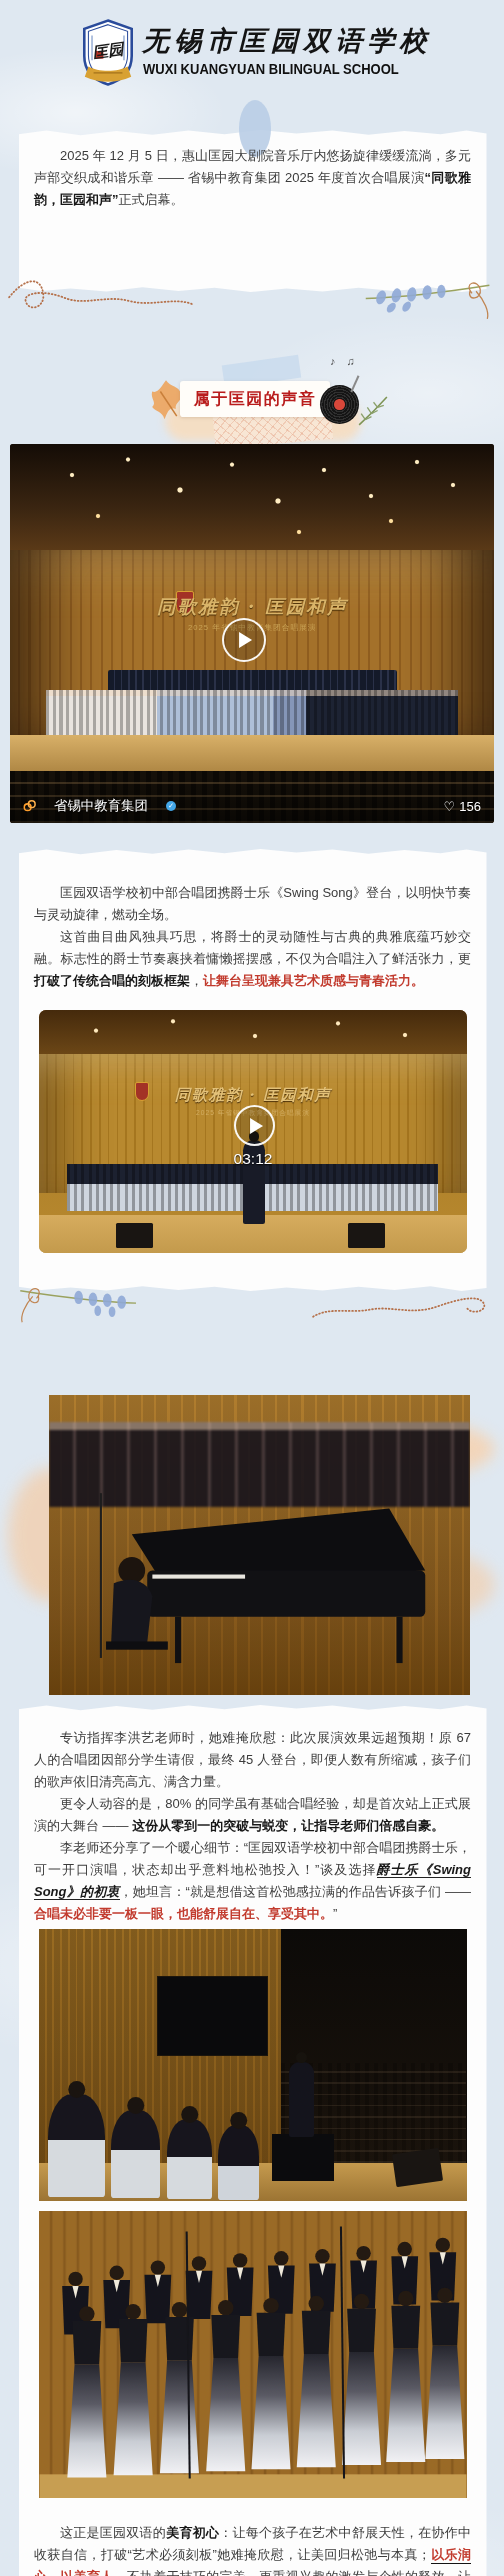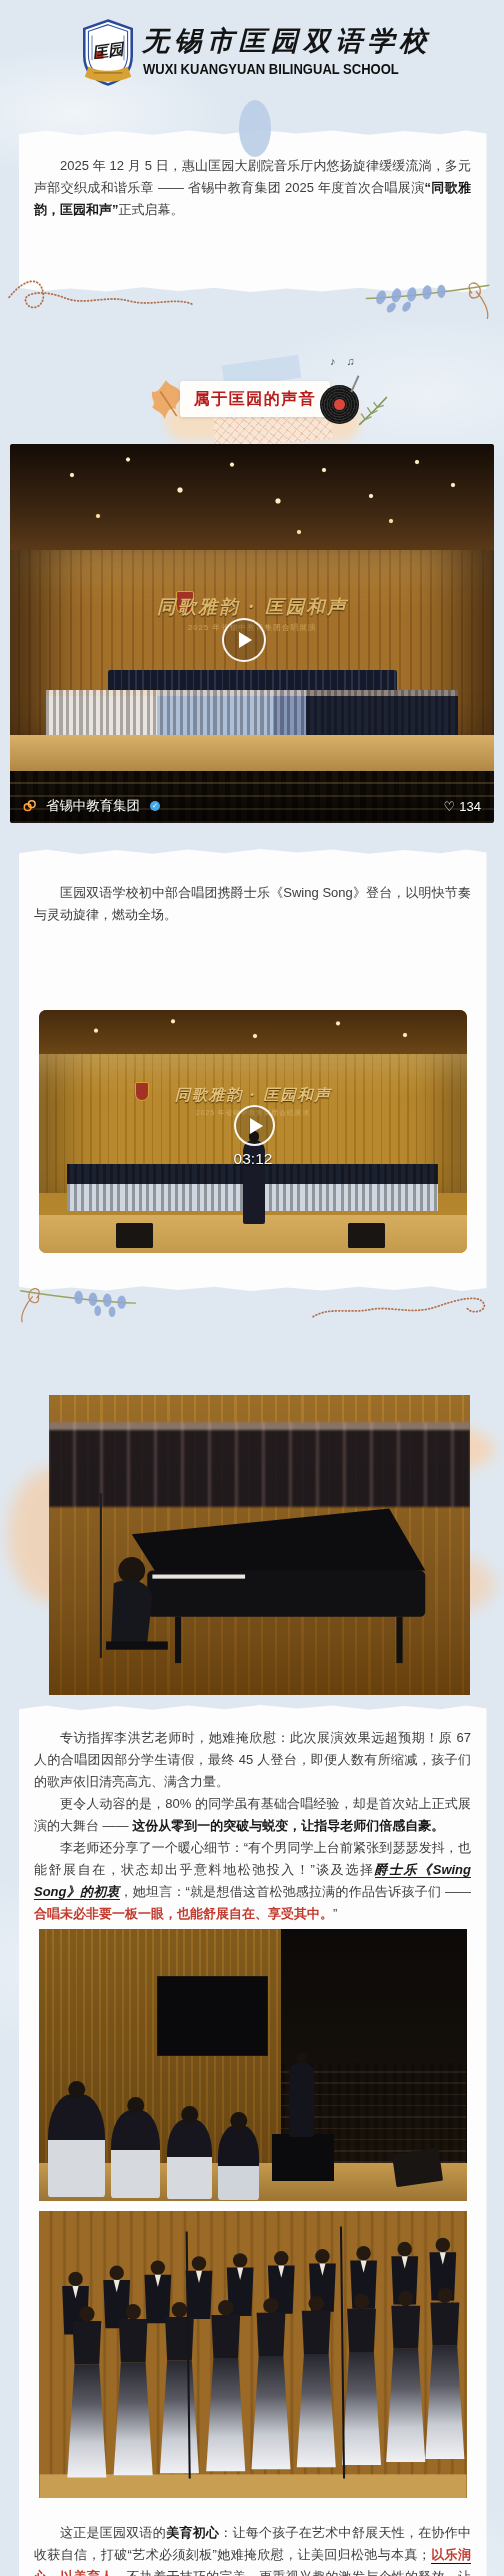--- a/index.html
+++ b/index.html
@@ -83,21 +83,21 @@
       linear-gradient(90deg,#e9e4df 0 27%,#aebfd8 27% 55%,#8596b8 55% 63%,#1d2333 63% 100%);}
   .v1-stage{left:0;top:291px;width:484px;height:36px;background:linear-gradient(#d8b068,#b08845);}
   .v1-aud{left:0;top:327px;width:484px;height:52px;
     background:repeating-linear-gradient(0deg,rgba(190,150,95,.28) 0 1.5px,transparent 1.5px 13px),
                repeating-linear-gradient(90deg,rgba(0,0,0,.45) 0 5.2px,transparent 5.2px 11.3px),#151009;}
   .v1-grad{left:0;bottom:0;width:484px;height:47px;background:linear-gradient(transparent,rgba(0,0,0,.55));}
   .play{border:2.6px solid rgba(255,255,255,.95);border-radius:50%;background:rgba(15,15,15,.18);z-index:5;}
   .play .tri{position:absolute;left:50%;top:50%;transform:translate(-38%,-50%);width:0;height:0;
     border-left:13.4px solid #fff;border-top:8.2px solid transparent;border-bottom:8.2px solid transparent;}
   .p1-play{left:212px;top:174px;width:40px;height:40px;}
-  .acct{left:12.4px;bottom:8.2px;display:flex;align-items:center;gap:10px;z-index:5;}
+  .acct{left:12.4px;bottom:8.2px;display:flex;align-items:center;gap:18px;z-index:5;}
   .acct-name{color:#fff;font-size:13.4px;text-shadow:0 0.5px 1px #000;}
   .vcheck{display:inline-block;width:10.3px;height:10.3px;border-radius:50%;background:#44a7e8;color:#fff;font-size:7.2px;
     line-height:10.3px;text-align:center;font-weight:bold;}
   .likes{right:13.4px;bottom:9.3px;display:flex;align-items:center;gap:4.1px;color:#fff;font-size:13px;z-index:5;text-shadow:0 0.5px 1px #000;}
   .v2{left:39px;top:1010px;width:428px;height:243px;border-radius:7.2px;background:linear-gradient(#7a4d15,#a87b26 26%,#b8892f);}
   .v2-ceil{left:0;top:0;width:428px;height:44px;
     background:
       radial-gradient(circle at 57px 20.6px,#ffe9bd 0 1.5px,transparent 2.6px),radial-gradient(circle at 134px 11.3px,#ffe9bd 0 1.5px,transparent 2.6px),
       radial-gradient(circle at 216px 26px,#ffe9bd 0 1.5px,transparent 2.6px),radial-gradient(circle at 299px 13.4px,#ffe9bd 0 1.5px,transparent 2.6px),
       radial-gradient(circle at 366px 25px,#ffe9bd 0 1.5px,transparent 2.6px),linear-gradient(#452a0c,#6b4616);}
@@ -154,21 +154,21 @@
     <rect x="28" y="62" width="15" height="15" fill="#b73226"></rect>
     <text x="52" y="72" text-anchor="middle" font-size="30" font-family="DejaVu Serif,serif" font-style="italic" font-weight="bold" fill="#1a1a1a" transform="rotate(-8 52 62)">匡园</text>
     <path d="M14 92 C32 103 72 103 90 92 L97 112 C68 125 36 125 7 112 Z" fill="#d8a133"></path>
     <rect x="24" y="103" width="56" height="3" fill="#8a5d10" opacity=".55"></rect>
   </svg>
   <div class="abs hdr-zh">无锡市匡园双语学校</div>
   <div class="abs hdr-en">WUXI KUANGYUAN BILINGUAL SCHOOL</div>
 
   <div class="abs card card1"></div>
   <div class="abs tape"></div>
-  <div class="abs tb" style="top:155px">
+  <div class="abs tb" style="top:145px">
     <p class="bt"><span>2025 年 12 月 5 日，惠山匡园大剧院音乐厅内悠扬旋律缓缓流淌，多元声部交织成和谐乐章 —— 省锡中教育集团 2025 年度首次合唱展演</span><span class="b">“同歌雅韵，匡园和声”</span><span>正式启幕。</span></p>
   </div>
   <svg class="abs dec" style="left:5.2px;top:274px" width="191" height="44" viewBox="0 0 370 85">
     <path class="sq" d="M8 45 C40 5 70 5 74 38 C78 66 45 74 40 52 C36 36 75 30 115 46 C155 62 195 40 240 52 C285 64 325 44 362 58"></path>
   </svg>
   <svg class="abs dec" style="left:355px;top:278px" width="139" height="47" viewBox="0 0 270 92">
     <path class="lv-stem" d="M20 40 C80 38 160 30 262 14"></path>
     <path class="lv-bow" d="M228 30 C210 8 240 2 244 22 C248 42 218 46 224 26 M236 26 C252 44 262 66 258 80"></path>
     <ellipse class="lv-fl" cx="50" cy="38" rx="9" ry="14" transform="rotate(20 50 38)"></ellipse>
     <ellipse class="lv-fl" cx="80" cy="34" rx="9" ry="14" transform="rotate(14 80 34)"></ellipse>
@@ -221,27 +221,28 @@
     <div class="abs acct">
       <svg width="13.4" height="13.4" viewBox="0 0 26 26">
         <circle cx="9" cy="16" r="6.5" fill="none" stroke="#ff9e2c" stroke-width="3"></circle>
         <circle cx="17" cy="10" r="6.5" fill="none" stroke="#ffb14d" stroke-width="3"></circle>
       </svg>
       <span class="acct-name">省锡中教育集团</span>
       <span class="vcheck">✓</span>
     </div>
     <div class="abs likes">
       <span>♡</span>
-      <span>134</span>
+      <span>156</span>
     </div>
   </div>
 
   <div class="abs card card2"></div>
   <div class="abs tb" style="top:882px">
     <p class="bt"><span>匡园双语学校初中部合唱团携爵士乐《Swing Song》登台，以明快节奏与灵动旋律，燃动全场。</span></p>
+    <p class="bt"><span>这首曲目曲风独具巧思，将爵士的灵动随性与古典的典雅底蕴巧妙交融。标志性的爵士节奏裹挟着慵懒摇摆感，不仅为合唱注入了鲜活张力，更</span><span class="b">打破了传统合唱的刻板框架</span><span>，</span><span class="red">让舞台呈现兼具艺术质感与青春活力。</span></p>
   </div>
 
   <div class="abs media v2">
     <div class="abs v2-ceil"></div>
     <div class="abs v2-wall"></div>
     <div class="abs mini-crest" style="left:96px;top:72px;width:12.4px;height:16.5px"></div>
     <div class="abs v2-title">同歌雅韵 · 匡园和声</div>
     <div class="abs v2-sub">2025 年省锡中教育集团合唱展演</div>
     <div class="abs v2-choir"></div>
     <div class="abs v2-cond"></div>
@@ -284,21 +285,21 @@
       <circle cx="120" cy="160" r="26" fill="#1c140e"></circle>
       <path d="M85 185 C120 170 150 180 160 210 L150 300 L80 300 Z" fill="#16161d"></path>
       <rect x="70" y="298" width="120" height="16" fill="#0e0e11"></rect>
     </svg>
   </div>
 
   <div class="abs card card3"></div>
   <div class="abs tb" style="top:1727px">
     <p class="bt"><span>专访指挥李洪艺老师时，她难掩欣慰：此次展演效果远超预期！原 67 人的合唱团因部分学生请假，最终 45 人登台，即便人数有所缩减，孩子们的歌声依旧清亮高亢、满含力量。</span></p>
     <p class="bt"><span>更令人动容的是，80% 的同学虽有基础合唱经验，却是首次站上正式展演的大舞台 —— </span><span class="b">这份从零到一的突破与蜕变，让指导老师们倍感自豪。</span></p>
-    <p class="bt"><span>李老师还分享了一个暖心细节：“有个男同学上台前紧张到瑟瑟发抖，也能舒展自在，状态却出乎意料地松弛投入！”谈及选择</span><span class="itu">爵士乐《Swing Song》的初衷</span><span>，她坦言：“就是想借这首松弛感拉满的作品告诉孩子们 —— </span><span class="red">合唱未必非要一板一眼，也能舒展自在、享受其中。</span><span>”</span></p>
+    <p class="bt"><span>李老师还分享了一个暖心细节：“匡园双语学校初中部合唱团携爵士乐，可一开口演唱，状态却出乎意料地松弛投入！”谈及选择</span><span class="itu">爵士乐《Swing Song》的初衷</span><span>，她坦言：“就是想借这首松弛感拉满的作品告诉孩子们 —— </span><span class="red">合唱未必非要一板一眼，也能舒展自在、享受其中。</span><span>”</span></p>
   </div>
 
   <div class="abs media ph4">
     <div class="abs ph4-wood"></div>
     <div class="abs ph4-dark"></div>
     <div class="abs ph4-aud"></div>
     <div class="abs ph4-screen"></div>
     <div class="abs ph4-floor"></div>
     <div class="abs ph4-pod"></div>
     <div class="abs ph4-cond"></div>

